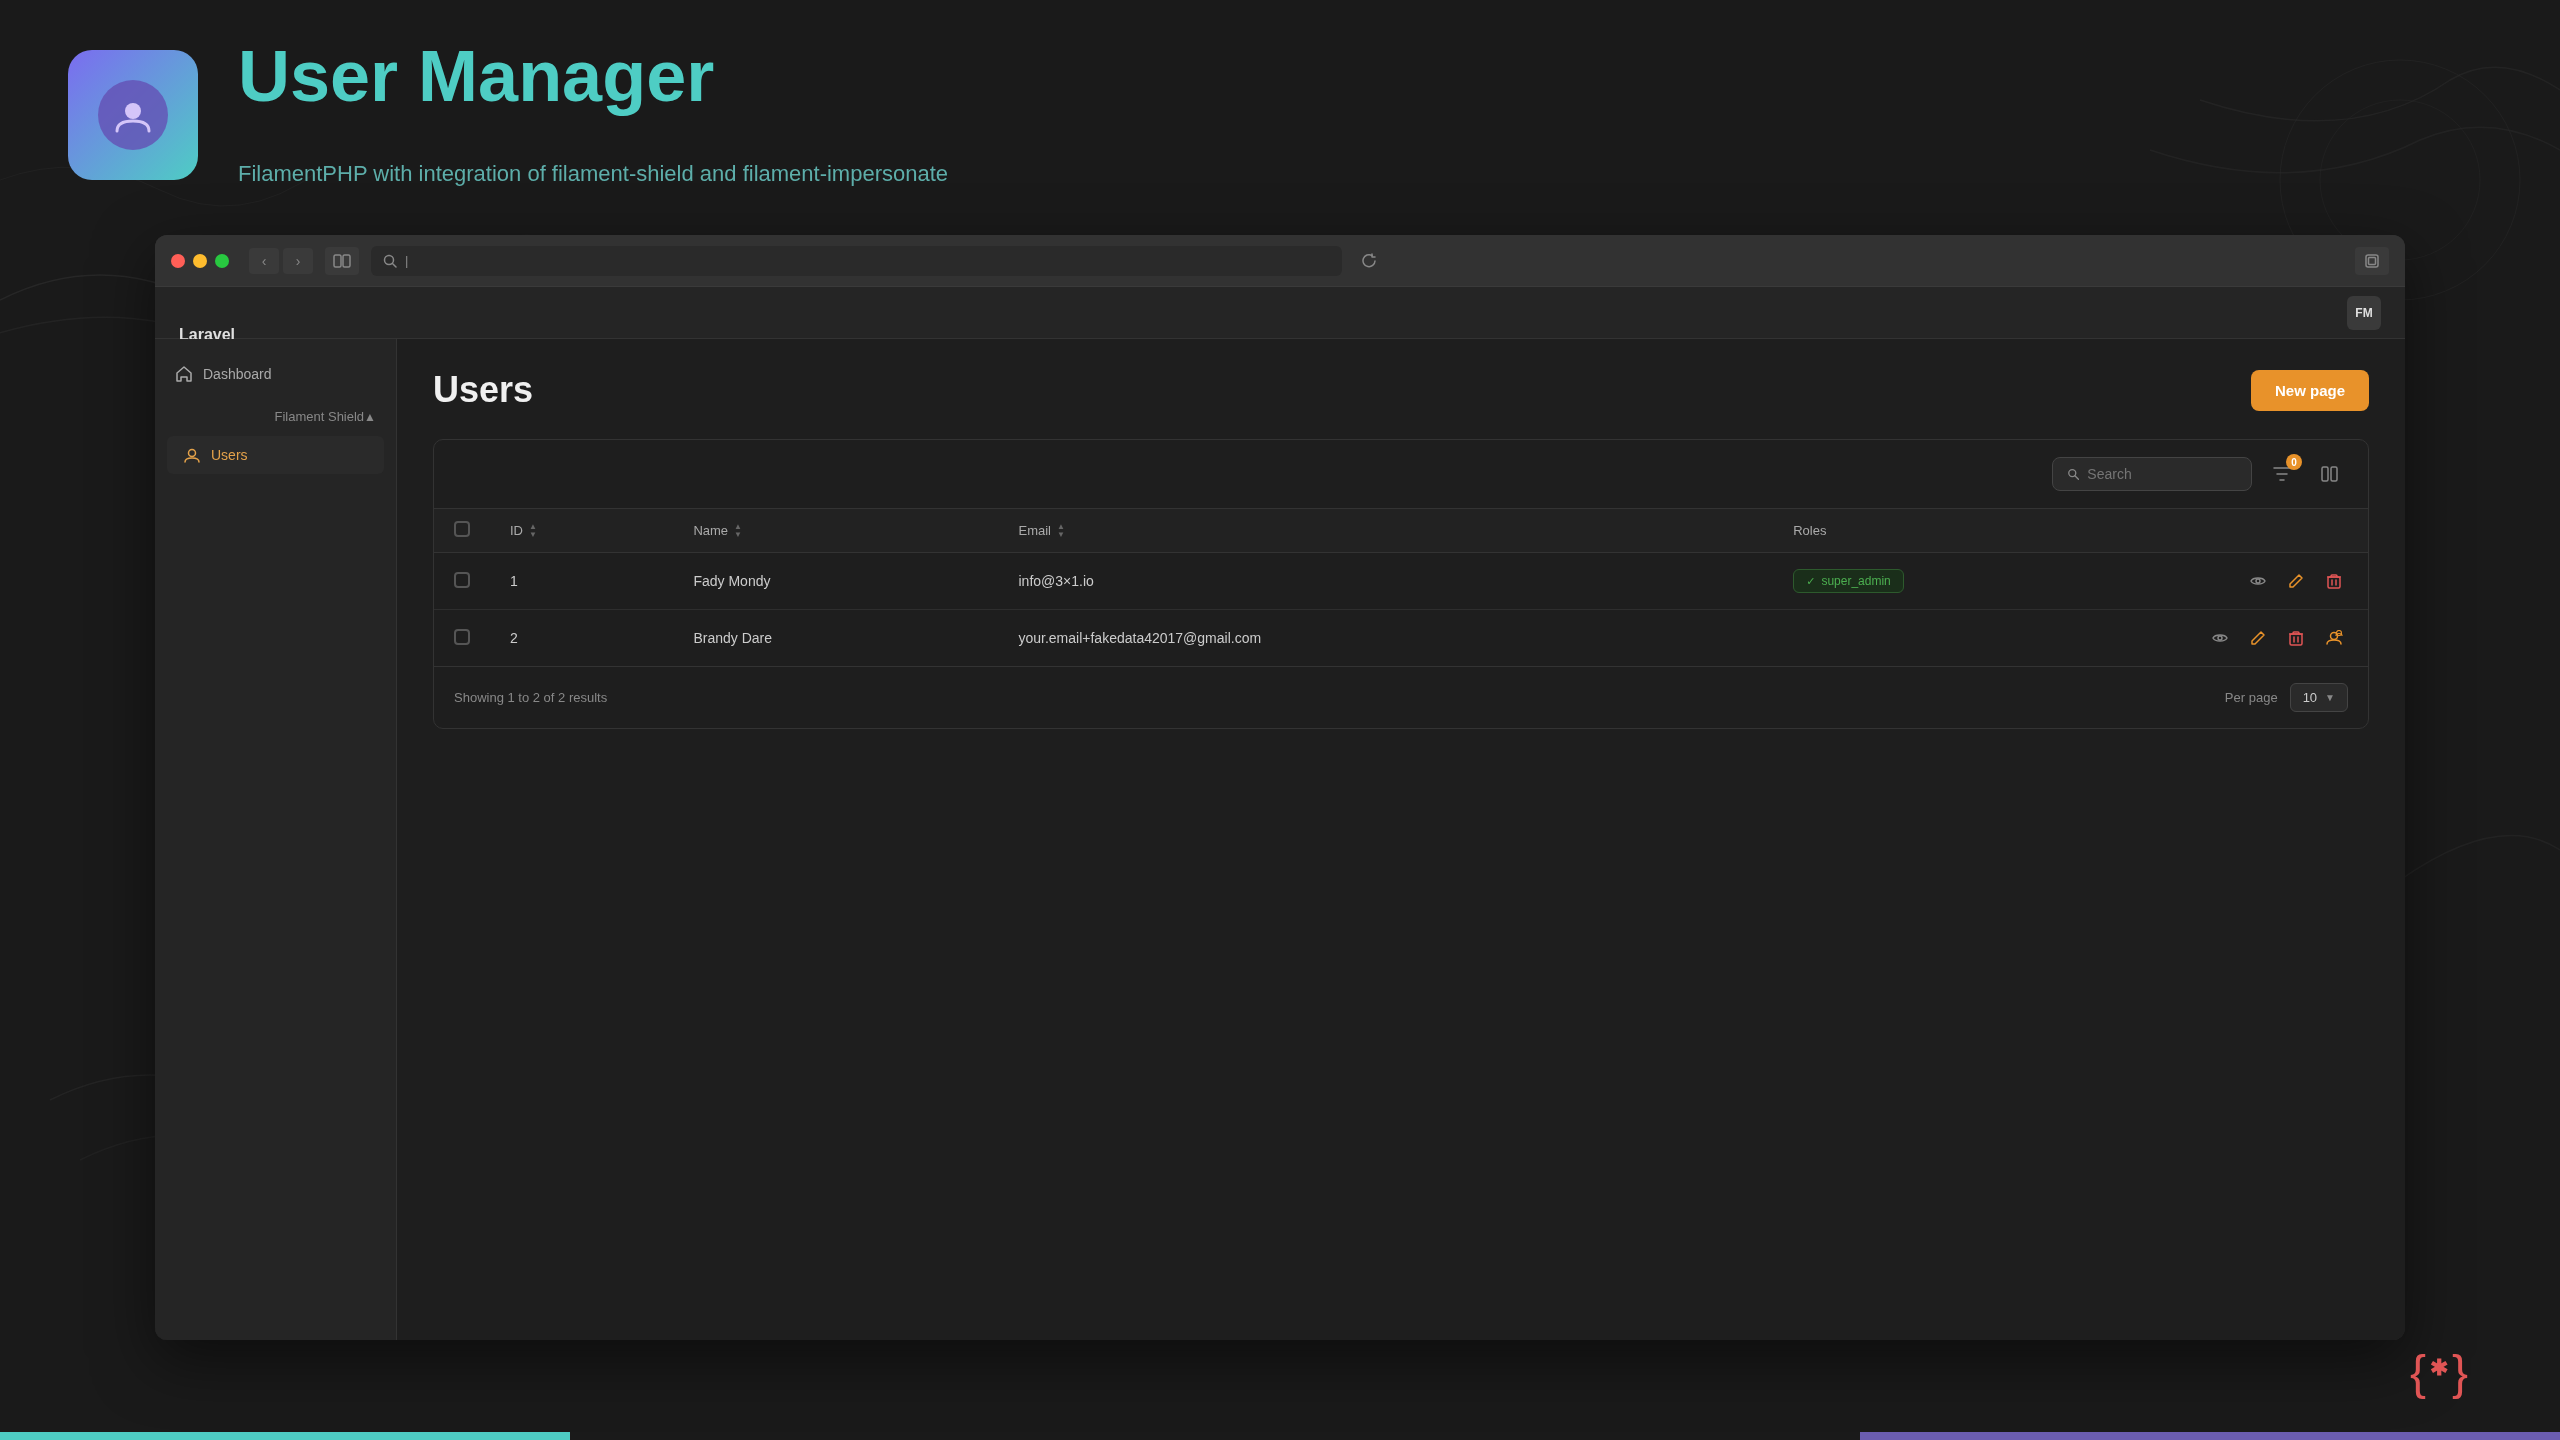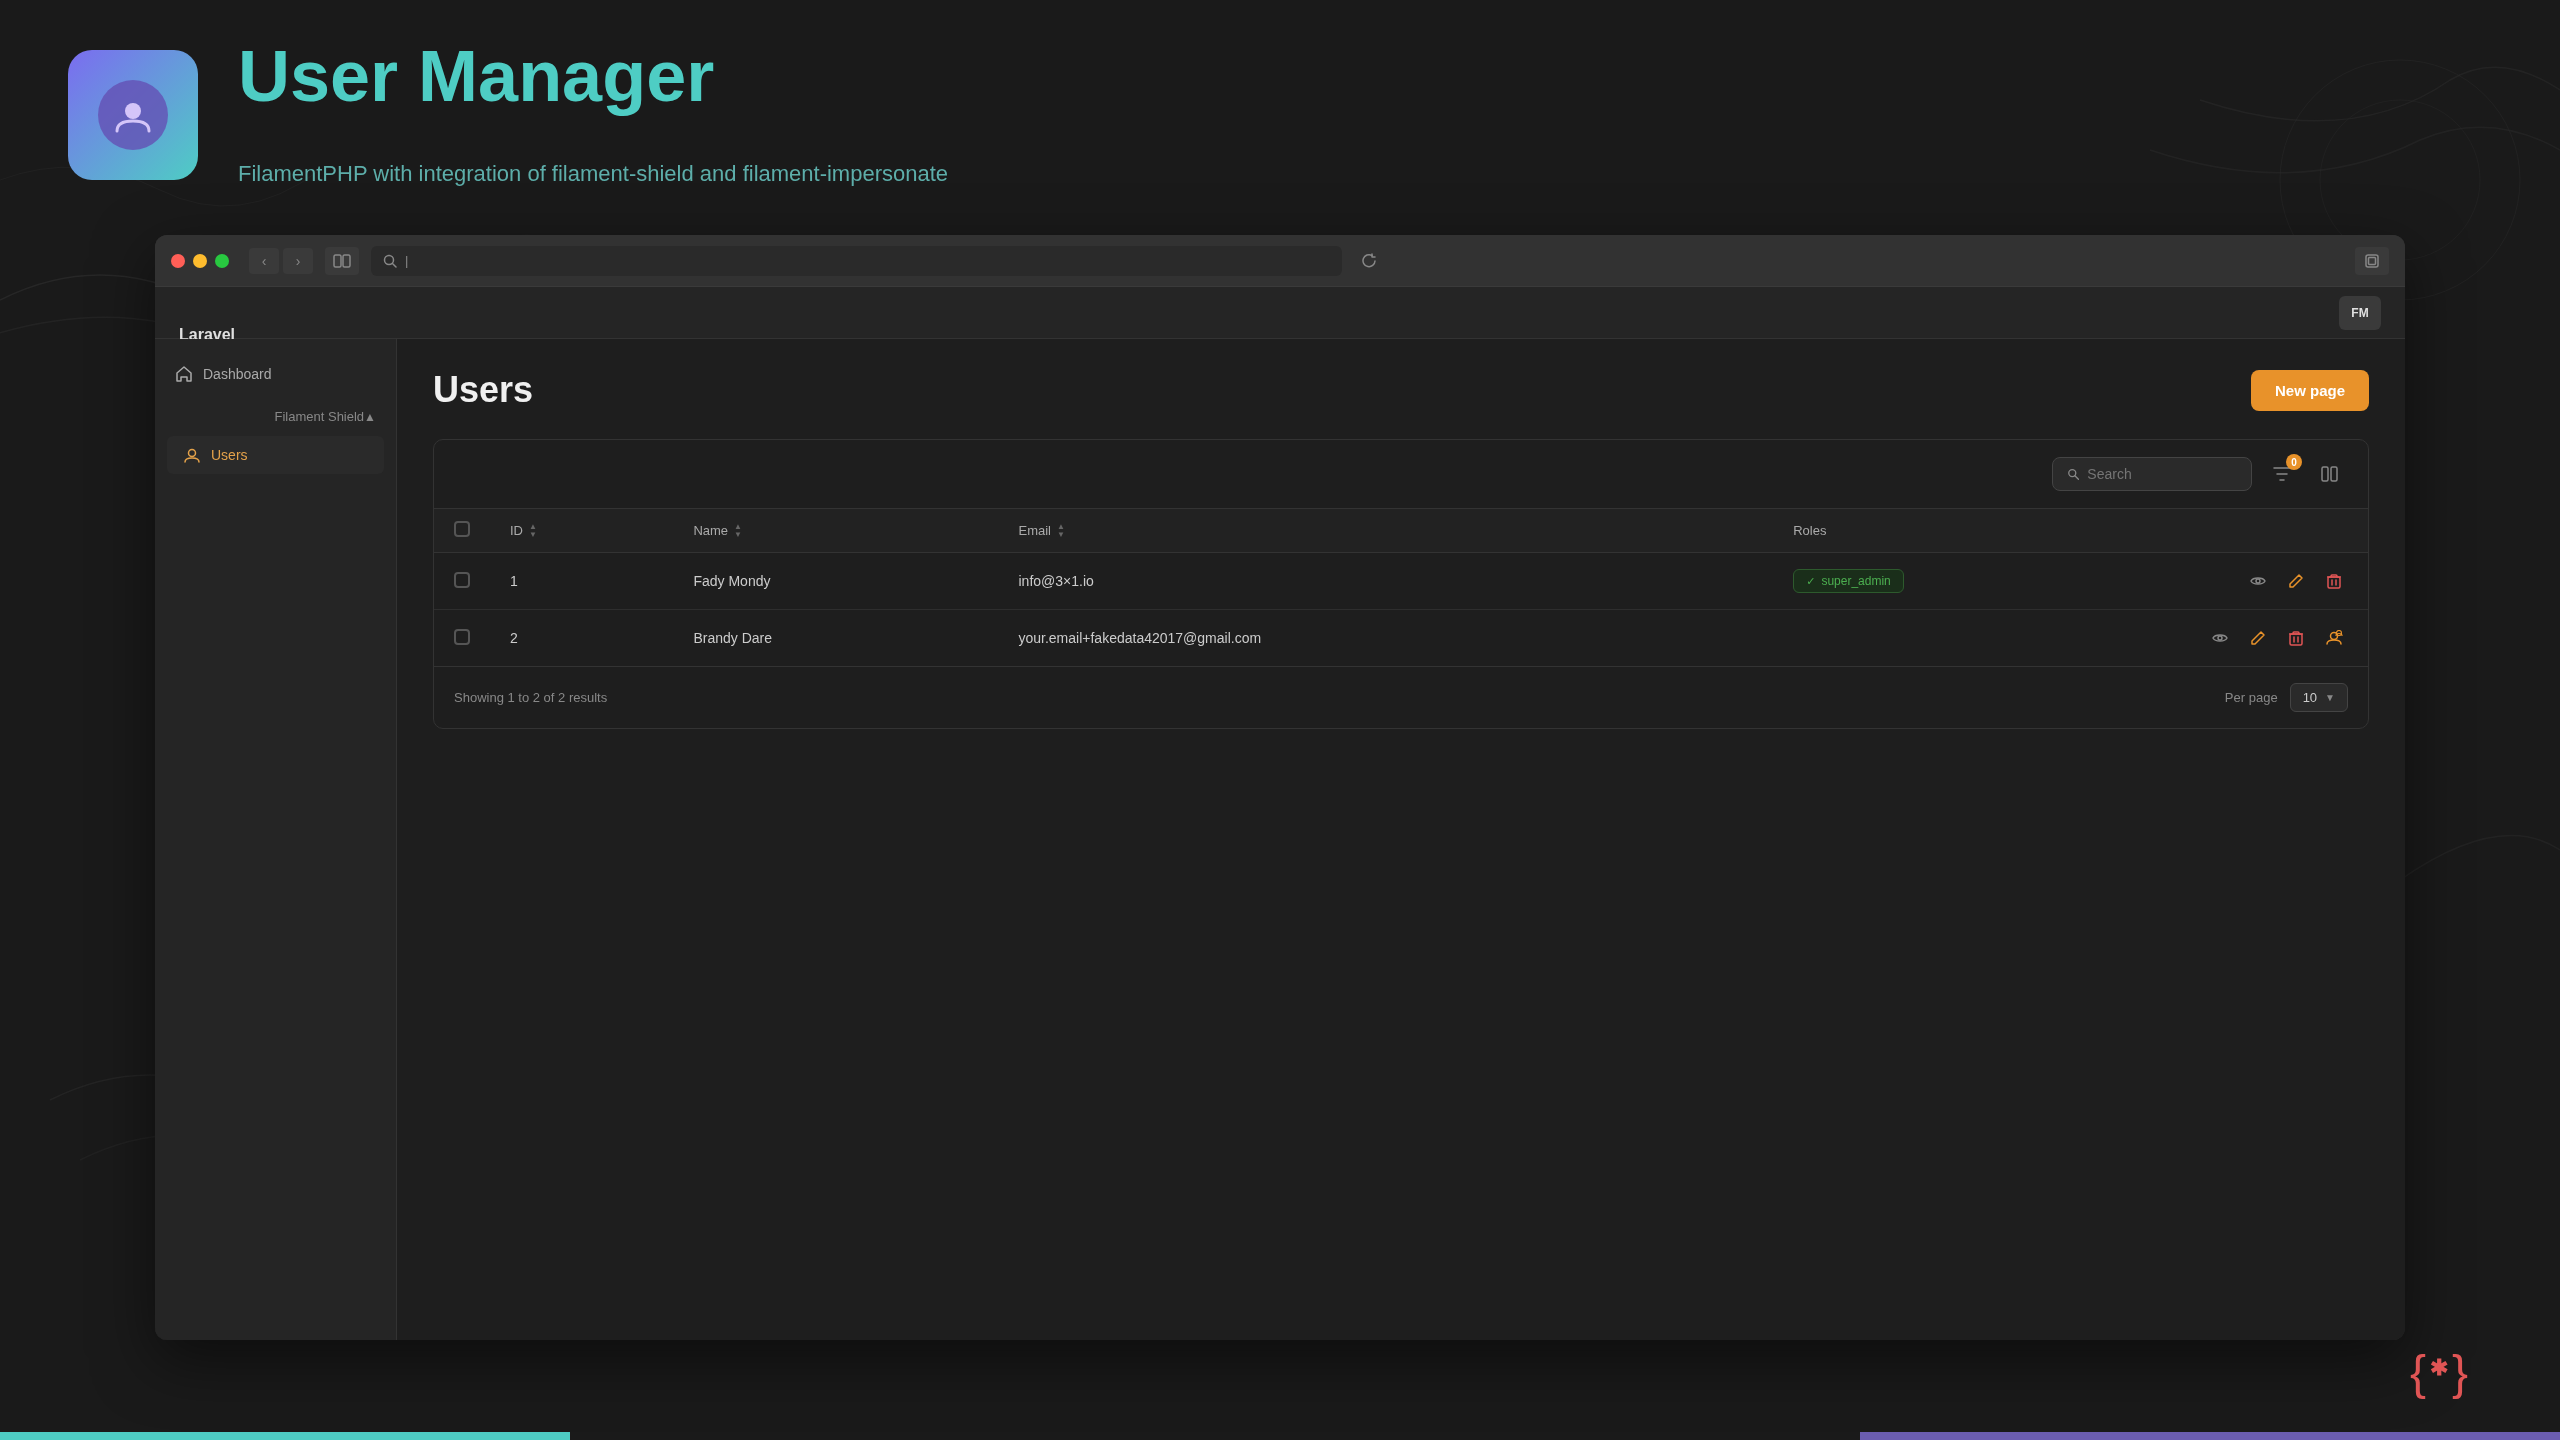--- a/index.html
+++ b/index.html
@@ -198,21 +198,21 @@
 
     .app-name {
       font-size: 16px;
       font-weight: 600;
       color: #e0e0e0;
       margin-top: 45px;
     }
 
     .user-avatar {
       margin-left: auto;
-      width: 42px;
+      width: 34px;
       height: 34px;
       background: #3a3a3a;
       border-radius: 6px;
       display: flex;
       align-items: center;
       justify-content: center;
       font-size: 12px;
       font-weight: 600;
       color: #e0e0e0;
       cursor: pointer;

